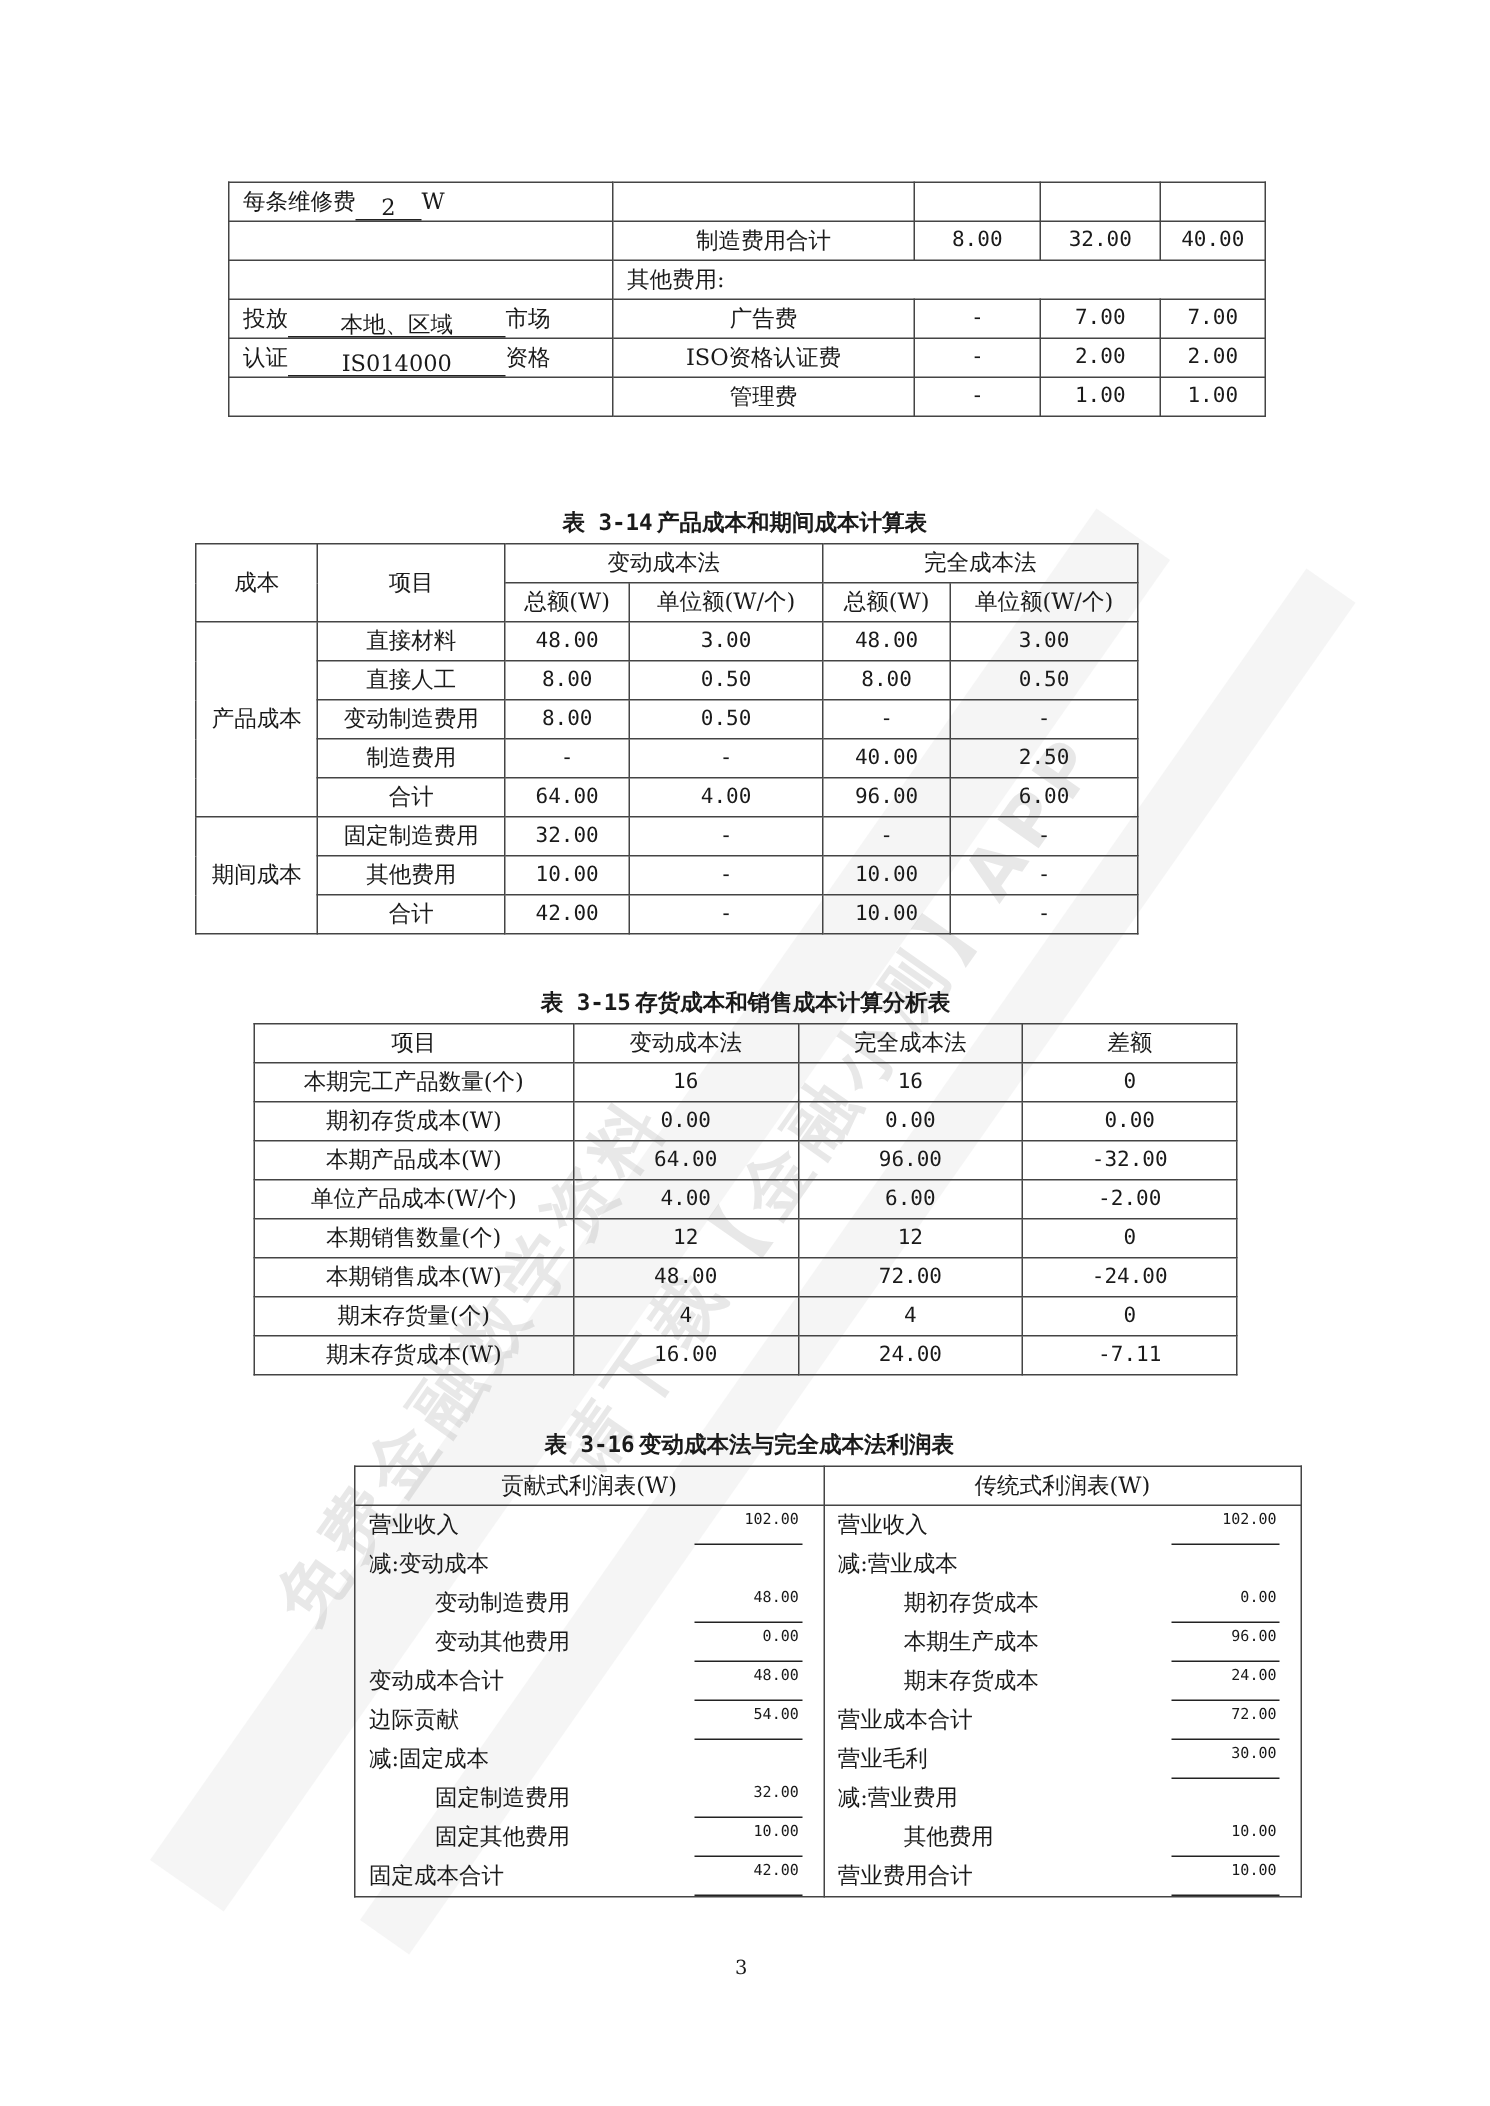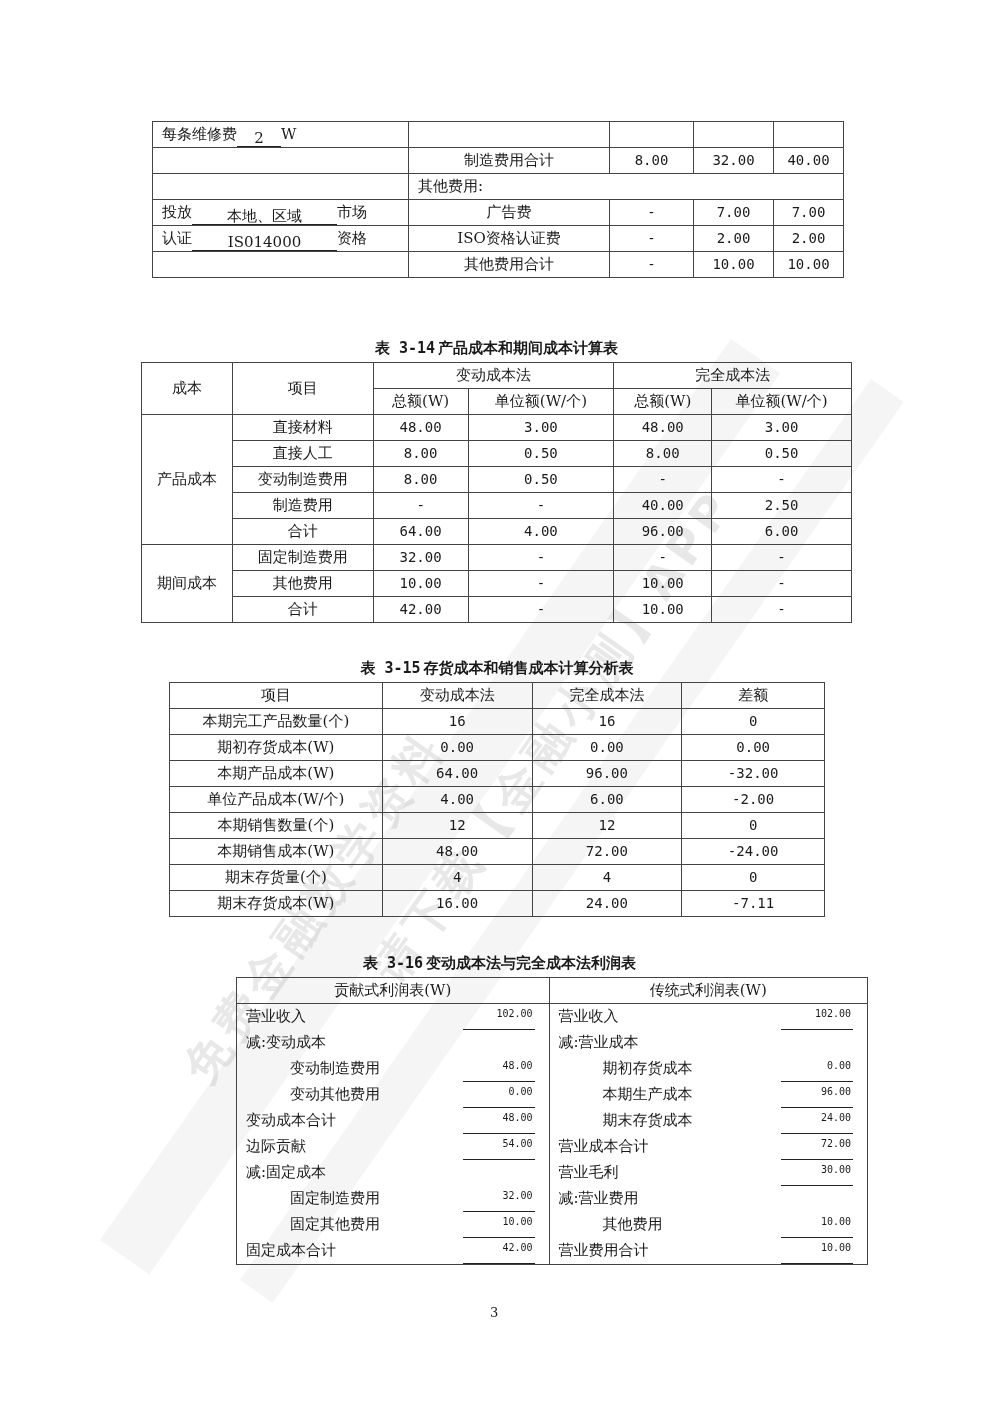--- a/index.html
+++ b/index.html
@@ -91,32 +91,32 @@
       </tr>
       <tr>
         <td class="l"><span>认证</span><span class="blank" style="width:145px">IS014000</span><span>资格</span></td>
         <td class="c">ISO资格认证费</td>
         <td class="c num">-</td>
         <td class="c num">2.00</td>
         <td class="c num">2.00</td>
       </tr>
       <tr>
         <td class="l"></td>
-        <td class="c">其他费用合计</td>
-        <td class="c num">-</td>
-        <td class="c num">10.00</td>
-        <td class="c num">10.00</td>
+        <td class="c">管理费</td>
+        <td class="c num">-</td>
+        <td class="c num">1.00</td>
+        <td class="c num">1.00</td>
       </tr>
     </tbody>
 </table>
 
 <div class="caption" style="left:141px; top:339px; width:711px;">
   <span class="code">表 3-14</span><span>产品成本和期间成本计算表</span>
 </div>
-<table style="left:141px; top:362px; width:711px;">
+<table style="left:130px; top:362px; width:629px;">
   <colgroup>
       <col style="width:91px">
       <col style="width:141px">
       <col style="width:95px">
       <col style="width:146px">
       <col style="width:98px">
       <col style="width:140px">
     </colgroup>
   <thead>
     <tr>

